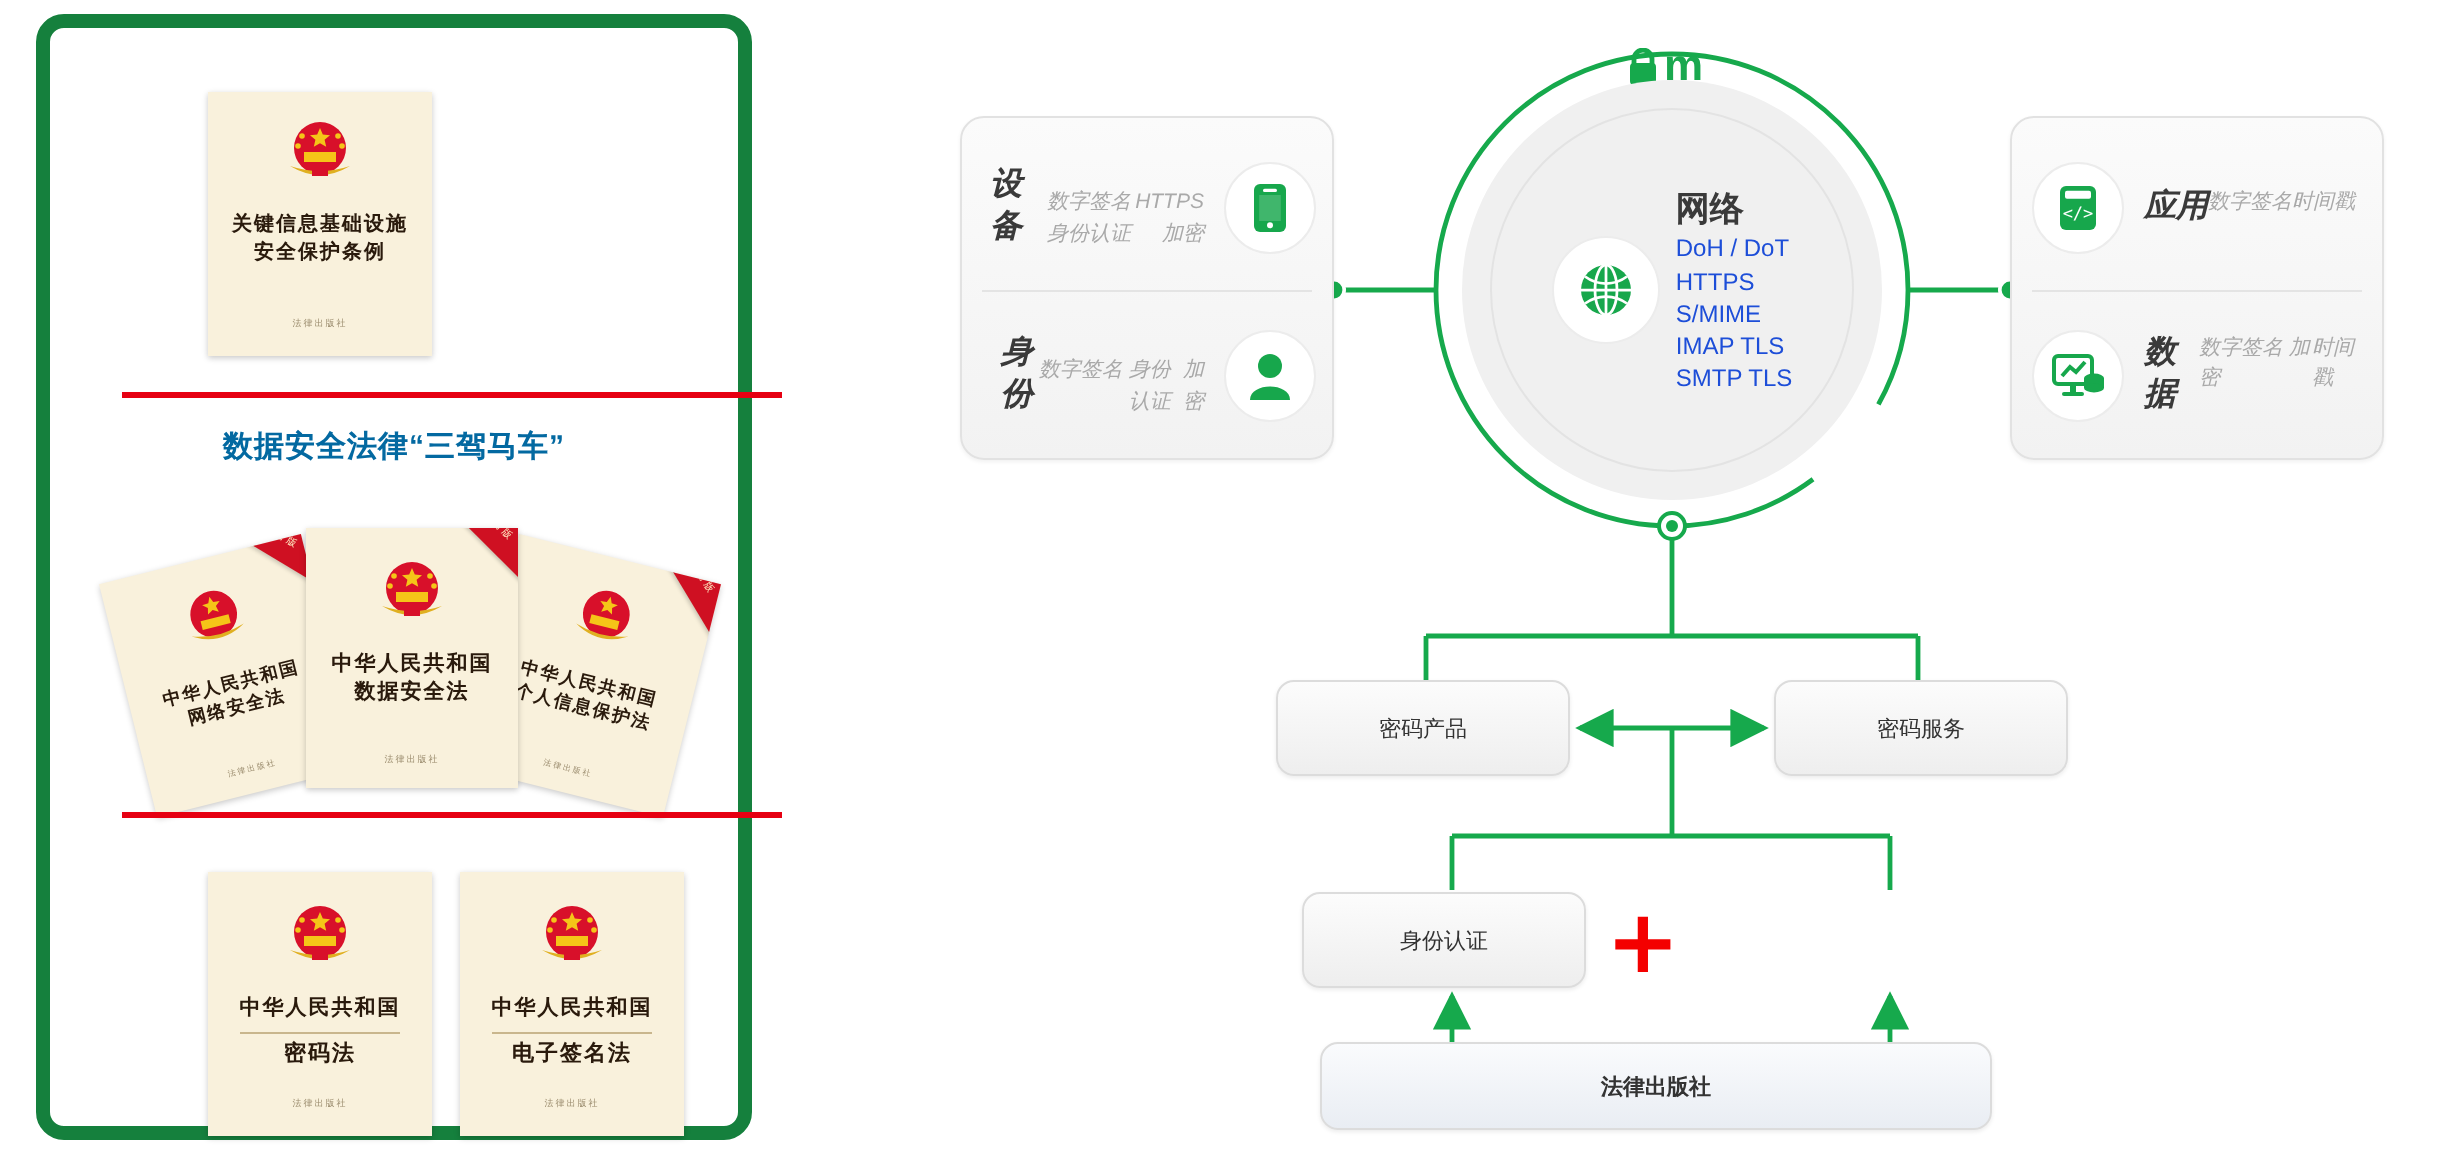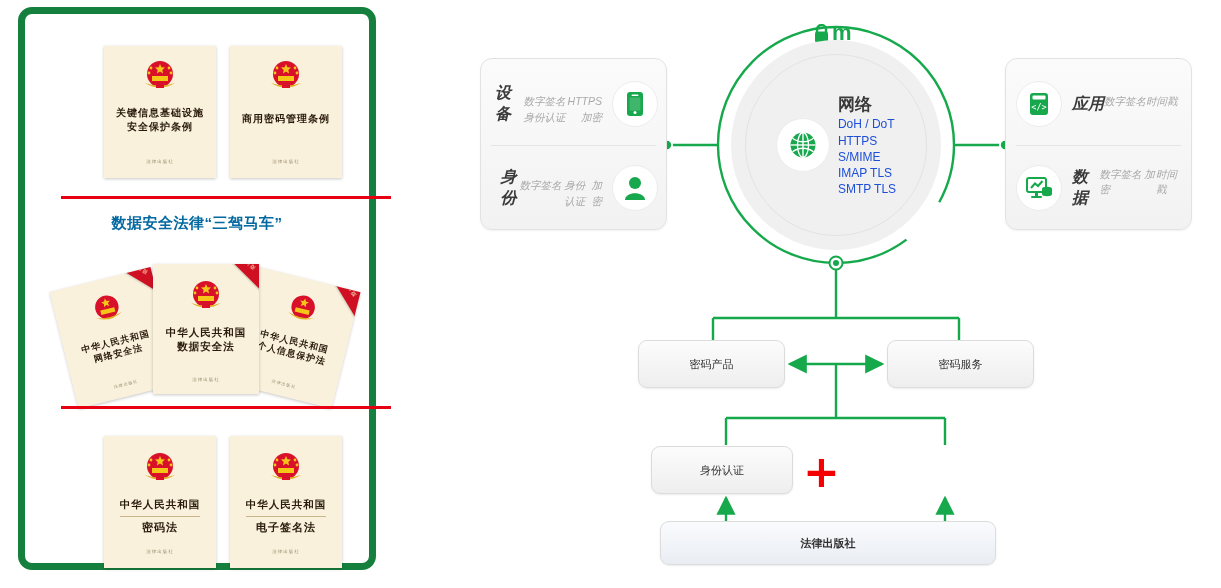--- a/index.html
+++ b/index.html
@@ -143,35 +143,20 @@
         <circle cx="30" cy="10" r="1.4" fill="#f5c518"></circle>
           <circle cx="32" cy="15" r="1.4" fill="#f5c518"></circle>
         <rect x="13" y="18" width="16" height="5" fill="#f5c518"></rect>
         <path d="M6 25 q15 9 30 0 q-15 5 -30 0z" fill="#e0b021"></path>
         <rect x="17" y="27" width="8" height="3" fill="#d8102a"></rect>
       </svg>
       <div class="btitle" style="top:60px;font-size:10px;">关键信息基础设施<br>安全保护条例</div>
       <div class="bpub" style="bottom:14px;font-size:4.5px;">法律出版社</div>
     </div>
 
-    <div class="book top2">
-      <svg class="emblem" style="top:12px;" width="42" height="40" viewBox="0 0 42 40">
-        <circle cx="21" cy="16" r="13" fill="#d8102a"></circle>
-        <path d="M21 6 l1.4 3.3 3.6.3-2.7 2.3.8 3.5L21 13.6 17.9 15.4l.8-3.5L16 9.6l3.6-.3z" fill="#f5c518"></path>
-        <circle cx="12" cy="10" r="1.4" fill="#f5c518"></circle>
-          <circle cx="10" cy="15" r="1.4" fill="#f5c518"></circle>
-        <circle cx="30" cy="10" r="1.4" fill="#f5c518"></circle>
-          <circle cx="32" cy="15" r="1.4" fill="#f5c518"></circle>
-        <rect x="13" y="18" width="16" height="5" fill="#f5c518"></rect>
-        <path d="M6 25 q15 9 30 0 q-15 5 -30 0z" fill="#e0b021"></path>
-        <rect x="17" y="27" width="8" height="3" fill="#d8102a"></rect>
-      </svg>
-      <div class="btitle" style="top:66px;font-size:10px;">商用密码管理条例</div>
-      <div class="bpub" style="bottom:14px;font-size:4.5px;">法律出版社</div>
-    </div>
 
     <div class="divider d1"></div>
     <div class="section-title">数据安全法律“三驾马车”</div>
 
     <div class="book fanL">
       <div class="ribbon">
           <span>最新修订版</span>
         </div>
       <svg class="emblem" style="top:14px;" width="38" height="36" viewBox="0 0 42 40">
         <circle cx="21" cy="16" r="13" fill="#d8102a"></circle>

